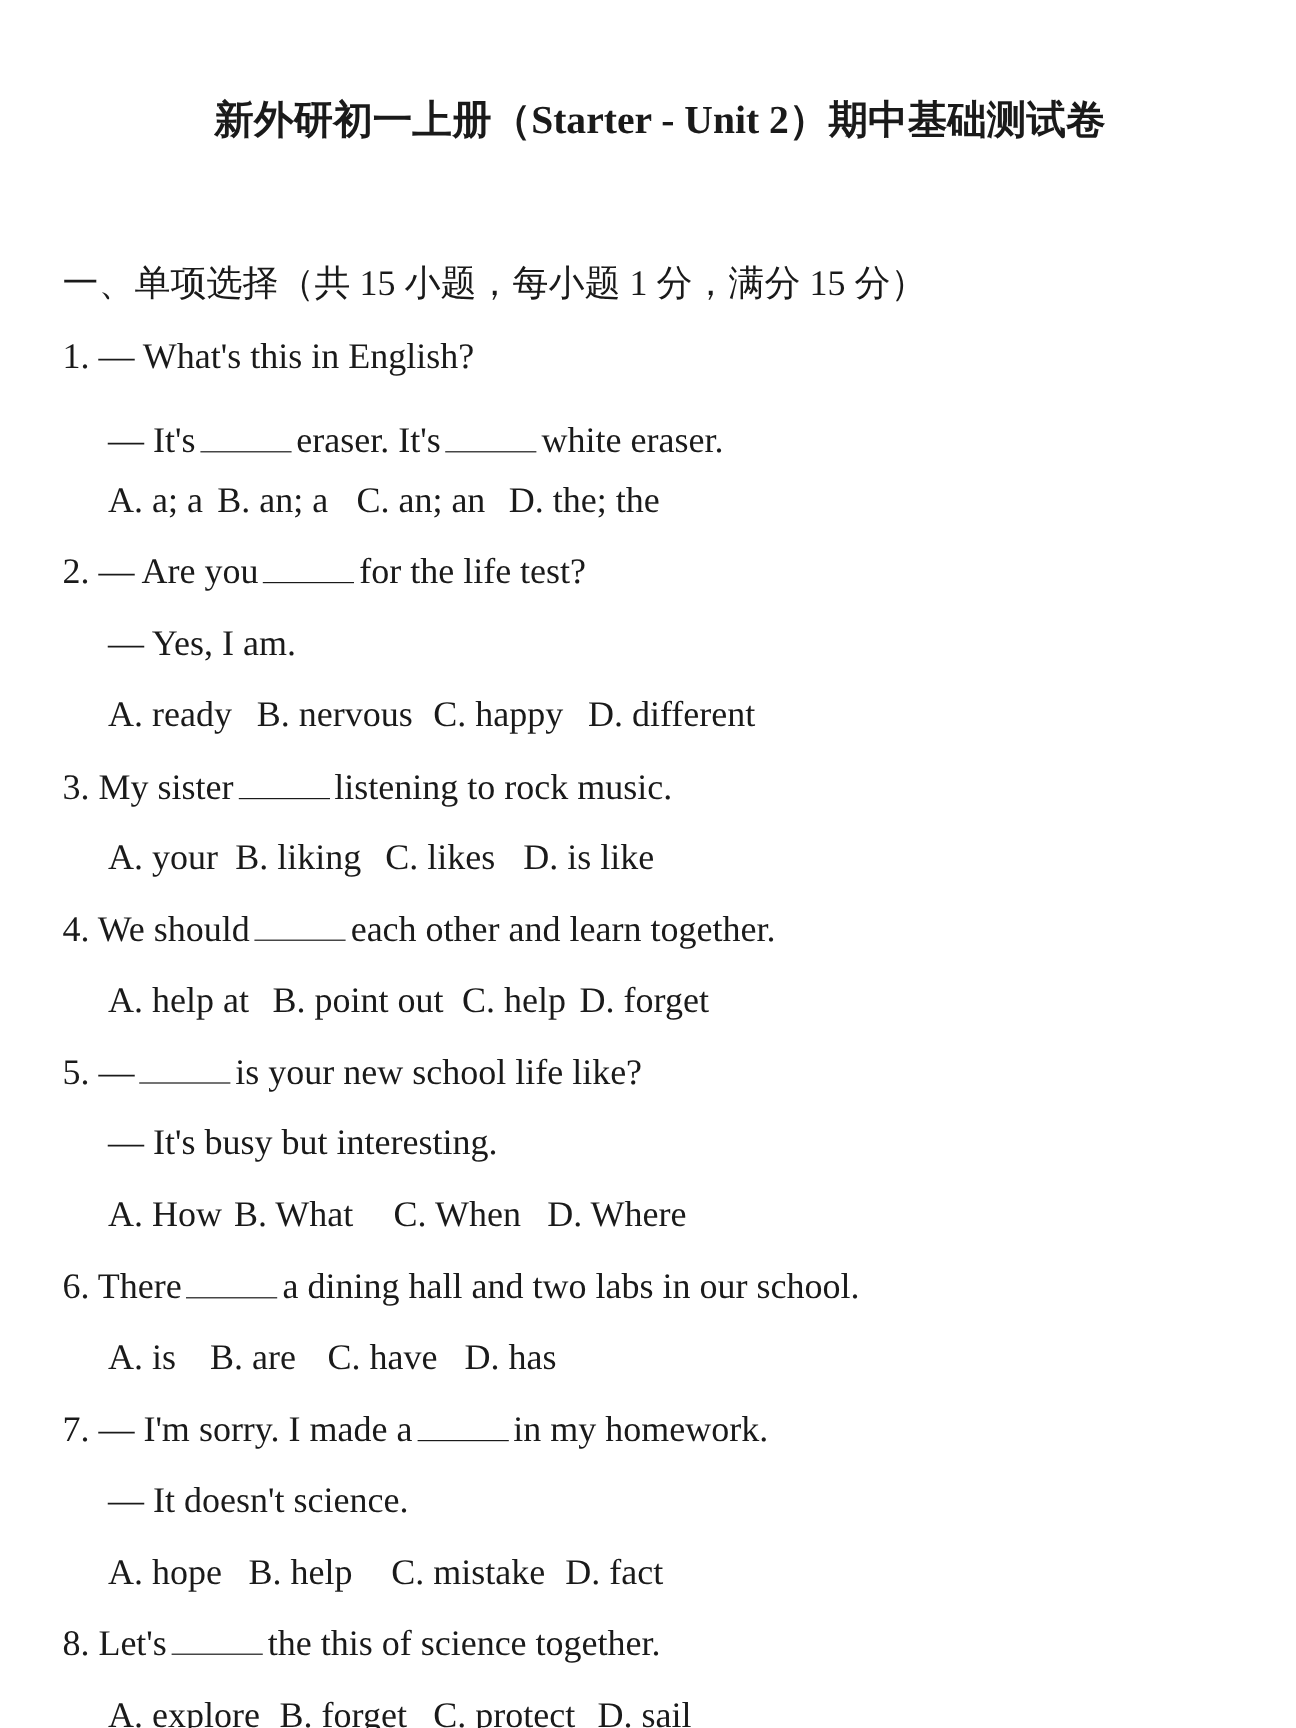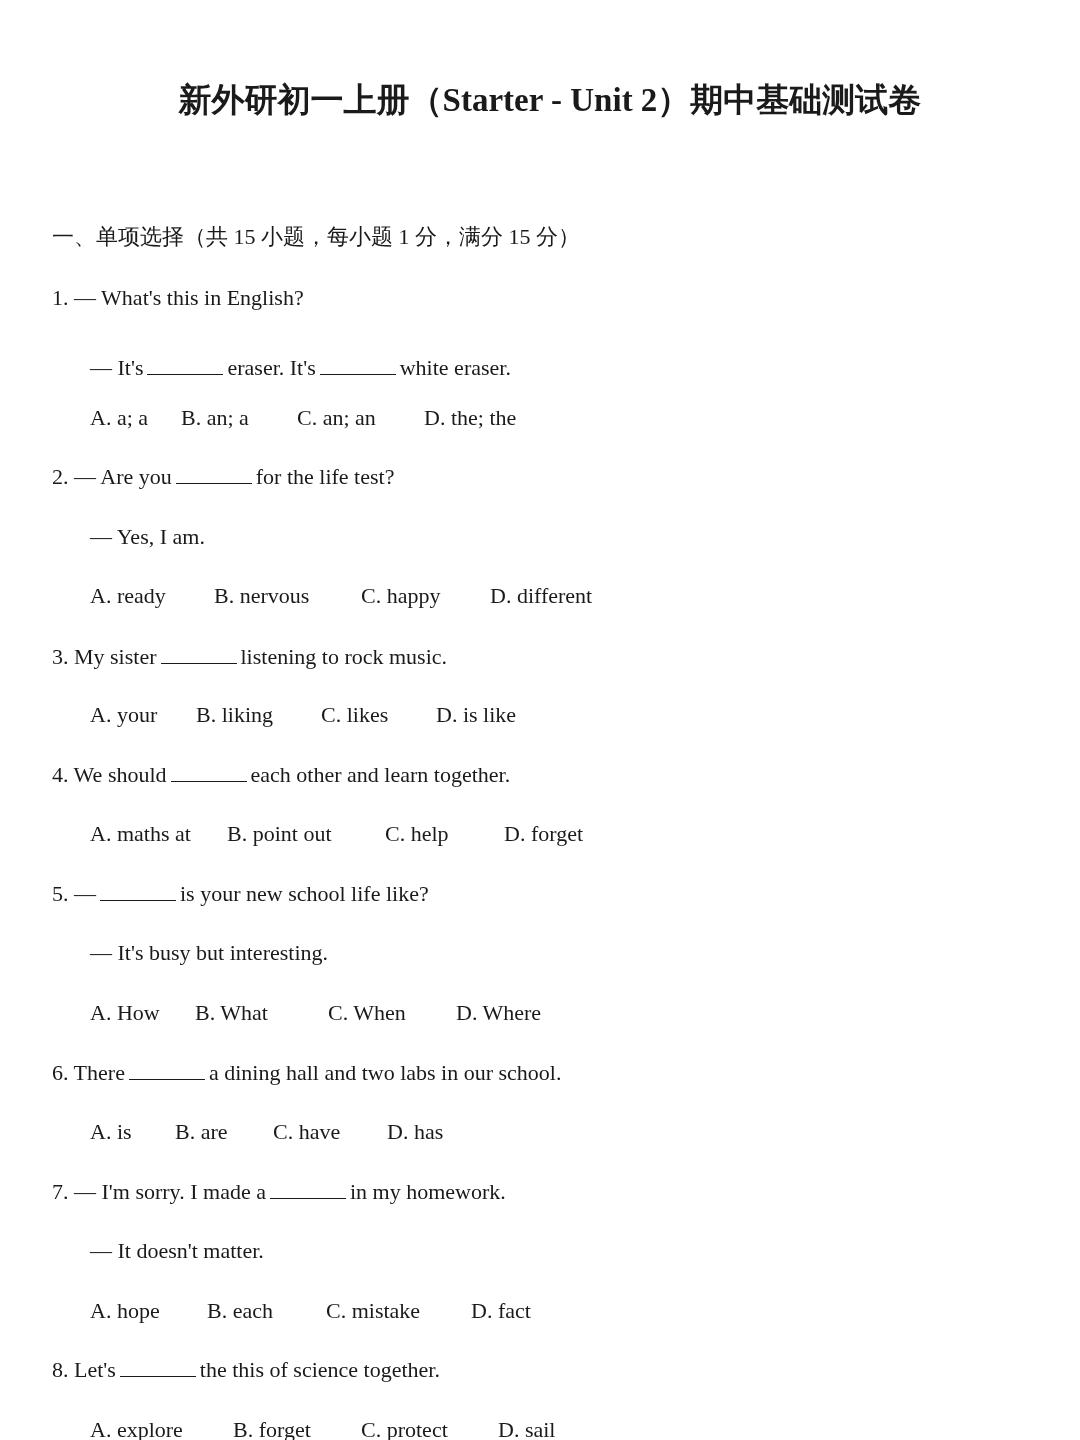--- a/index.html
+++ b/index.html
@@ -1,20 +1,20 @@
 <!DOCTYPE html>
 <html><head>
 <meta charset="utf-8">
 <style>
   html, body { margin: 0; padding: 0; background: #ffffff; }
   body { width: 1080px; height: 1440px; position: relative; overflow: hidden;
          font-family: "Liberation Serif", "DejaVu Serif", serif; color: #1a1a1a; }
   .title { position: absolute; left: 0; width: 1100px; top: 78px; text-align: center;
            font-size: 33px; font-weight: bold; letter-spacing: 0px; }
-  .line { position: absolute; font-size: 22px; white-space: nowrap; line-height: 30px; }
+  .line { position: absolute; font-size: 30px; white-space: nowrap; line-height: 30px; }
   .section { left: 52px; }
   .q { left: 52px; }
   .sub { left: 90px; }
   .opts { left: 90px; }
   .opt { display: inline-block; }
   .blank { display: inline-block; width: 76px; border-bottom: 1.5px solid #1a1a1a; height: 20px; vertical-align: baseline; margin: 0 4px; }
 </style>
 </head>
 <body>
 
@@ -57,24 +57,24 @@
   <span class="opt" style="position:absolute;left:106px">B. liking</span>
   <span class="opt" style="position:absolute;left:231px">C. likes</span>
   <span class="opt" style="position:absolute;left:346px">D. is like</span>
 </div>
 
 <div class="line q" style="top:760px">
   <span>4.</span>
   <span>We should</span><span class="blank"></span><span>each other and learn together.</span>
 </div>
 <div class="line opts" style="top:819px">
-  <span class="opt" style="position:absolute;left:0">A. maths at</span>
+  <span class="opt" style="position:absolute;left:0">A. help at</span>
   <span class="opt" style="position:absolute;left:137px">B. point out</span>
   <span class="opt" style="position:absolute;left:295px">C. help</span>
-  <span class="opt" style="position:absolute;left:414px">D. forget</span>
+  <span class="opt" style="position:absolute;left:393px">D. forget</span>
 </div>
 
 <div class="line q" style="top:879px">
   <span>5.</span>
   <span>—</span><span class="blank"></span><span>is your new school life like?</span>
 </div>
 <div class="line sub" style="top:938px">— It's busy but interesting.</div>
 <div class="line opts" style="top:998px">
   <span class="opt" style="position:absolute;left:0">A. How</span>
   <span class="opt" style="position:absolute;left:105px">B. What</span>
@@ -90,24 +90,24 @@
   <span class="opt" style="position:absolute;left:0">A. is</span>
   <span class="opt" style="position:absolute;left:85px">B. are</span>
   <span class="opt" style="position:absolute;left:183px">C. have</span>
   <span class="opt" style="position:absolute;left:297px">D. has</span>
 </div>
 
 <div class="line q" style="top:1177px">
   <span>7.</span>
   <span>— I'm sorry. I made a</span><span class="blank"></span><span>in my homework.</span>
 </div>
-<div class="line sub" style="top:1236px">— It doesn't matter.</div>
+<div class="line sub" style="top:1236px">— It doesn't science.</div>
 <div class="line opts" style="top:1296px">
   <span class="opt" style="position:absolute;left:0">A. hope</span>
-  <span class="opt" style="position:absolute;left:117px">B. each</span>
+  <span class="opt" style="position:absolute;left:117px">B. help</span>
   <span class="opt" style="position:absolute;left:236px">C. mistake</span>
   <span class="opt" style="position:absolute;left:381px">D. fact</span>
 </div>
 
 <div class="line q" style="top:1355px">
   <span>8.</span>
   <span>Let's</span><span class="blank"></span><span>the this of science together.</span>
 </div>
 <div class="line opts" style="top:1415px">
   <span class="opt" style="position:absolute;left:0">A. explore</span>

